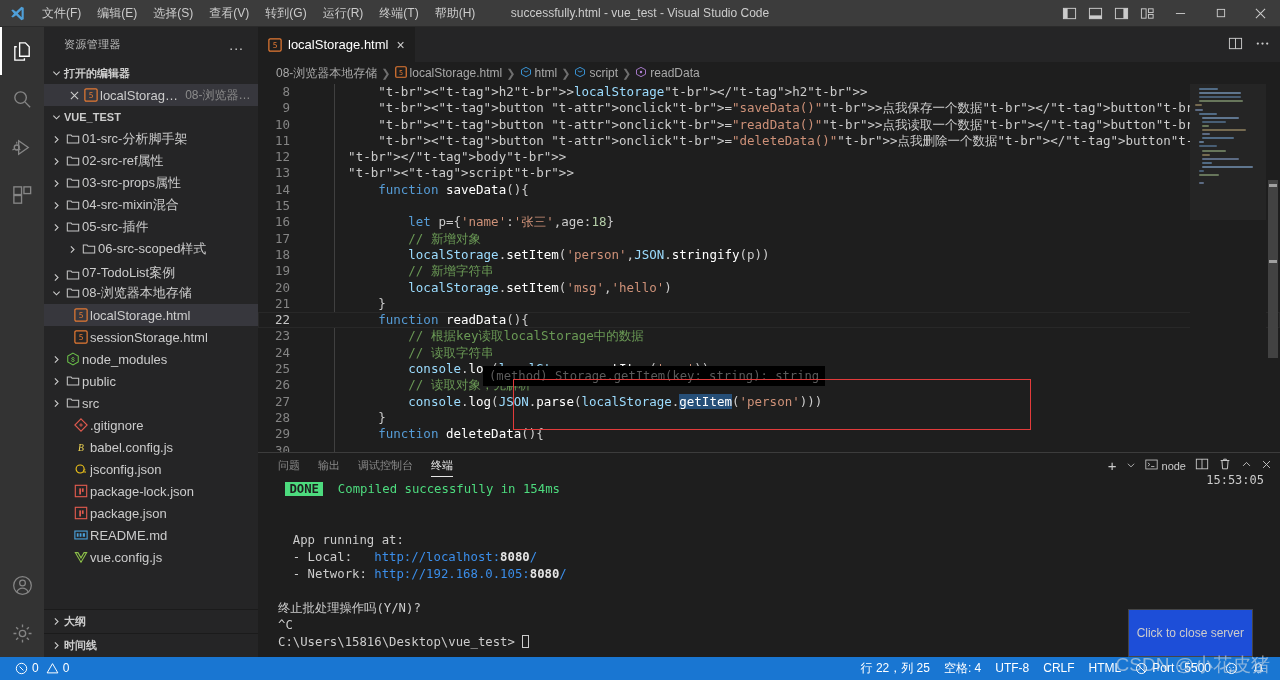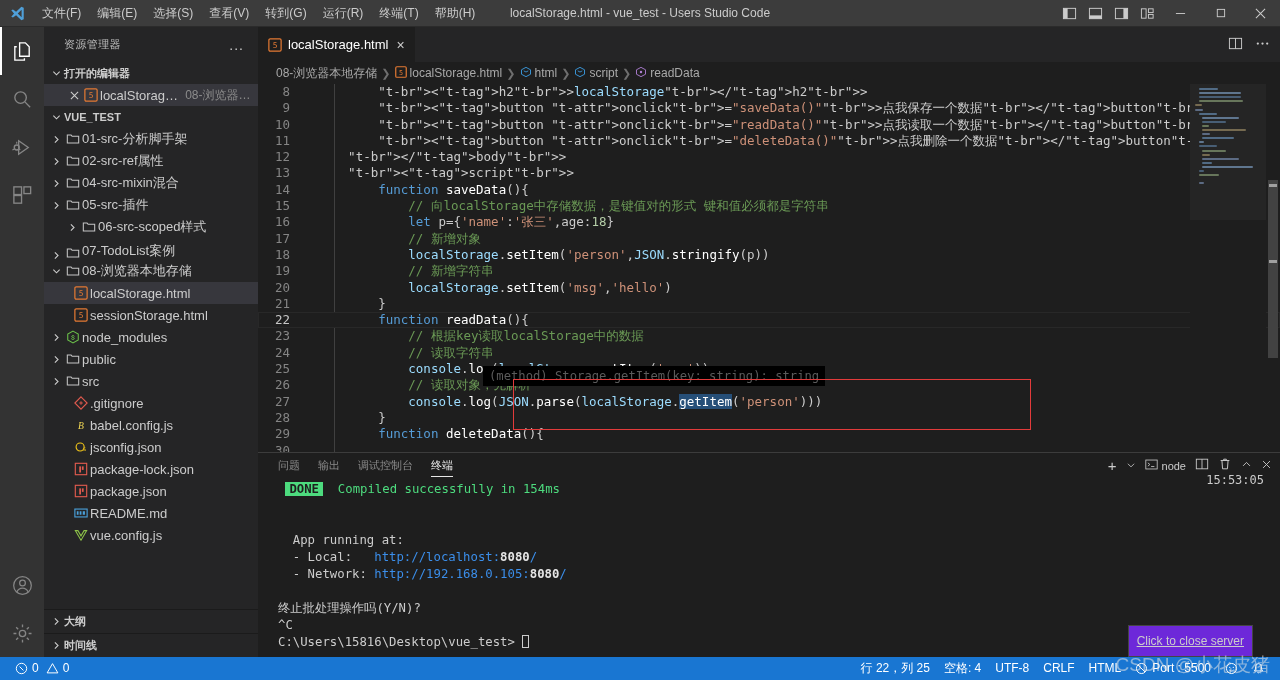--- a/index.html
+++ b/index.html
@@ -167,22 +167,22 @@
     background: #1976d2; display: flex; align-items: center; color: #ffffff; font-size: 12px;
   }
   .sb-left { display: flex; align-items: center; gap: 4px; padding-left: 8px; }
   .sb-right { margin-left: auto; display: flex; align-items: center; gap: 0; padding-right: 8px; }
   .sb-cell { padding: 0 7px; height: 23px; line-height: 23px; display: flex; align-items: center; gap: 4px; cursor: pointer; white-space: nowrap; }
   .sb-cell svg { width: 13px; height: 13px; }
 
   
   .close-server-tip {
     position: absolute; right: 27px; bottom: 23px;
-    background: #6d28d9; border: 1px solid #454545; color: #cccccc;
-    font-size: 12px; padding: 8px 8px; white-space: nowrap; z-index: 40; text-decoration: underline;
+    background: #1d4ed8; border: 1px solid #454545; color: #cccccc;
+    font-size: 12px; padding: 16px 8px; white-space: nowrap; z-index: 40;
   }
   .watermark {
     position: absolute; right: 10px; bottom: 2px; z-index: 50;
     font-size: 19px; color: rgba(230,230,230,0.55); white-space: nowrap;
     font-family: "Liberation Sans", sans-serif; pointer-events: none;
   }
 </style>
 </head>
 <body>
 
@@ -197,21 +197,21 @@
     <div class="menu">
       <div class="menu-item">文件(F)</div>
       <div class="menu-item">编辑(E)</div>
       <div class="menu-item">选择(S)</div>
       <div class="menu-item">查看(V)</div>
       <div class="menu-item">转到(G)</div>
       <div class="menu-item">运行(R)</div>
       <div class="menu-item">终端(T)</div>
       <div class="menu-item">帮助(H)</div>
     </div>
-    <div class="win-title">localStorage.html - vue_test - Users Studio Code</div>
+    <div class="win-title">successfully.html - vue_test - Visual Studio Code</div>
     <div class="tb-right">
       <div class="layout-ico">
         <svg viewBox="0 0 16 16">
             <rect x="1.5" y="2.5" width="13" height="11" fill="none" stroke="#cccccc"></rect>
             <rect x="1.5" y="2.5" width="4.5" height="11" fill="#cccccc"></rect>
           </svg>
       </div>
       <div class="layout-ico">
         <svg viewBox="0 0 16 16">
             <rect x="1.5" y="2.5" width="13" height="11" fill="none" stroke="#cccccc"></rect>
@@ -350,20 +350,33 @@
             <svg viewBox="0 0 10 10">
               <path d="M3.2 1.5 L6.7 5 L3.2 8.5" fill="none" stroke="#cccccc" stroke-width="1.2"></path>
             </svg>
           </span>
           <span class="ico">
             <svg viewBox="0 0 16 16">
               <path d="M1.5 3.5h4.3l1.2 1.4h7.5v7.6H1.5z" fill="none" stroke="#c5c5c5" stroke-width="1.2"></path>
             </svg>
           </span>
           <span class="lbl">02-src-ref属性</span>
+        </div>
+        <div class="row" style="padding-left: 4px;">
+          <span class="chev">
+            <svg viewBox="0 0 10 10">
+              <path d="M3.2 1.5 L6.7 5 L3.2 8.5" fill="none" stroke="#cccccc" stroke-width="1.2"></path>
+            </svg>
+          </span>
+          <span class="ico">
+            <svg viewBox="0 0 16 16">
+              <path d="M1.5 3.5h4.3l1.2 1.4h7.5v7.6H1.5z" fill="none" stroke="#c5c5c5" stroke-width="1.2"></path>
+            </svg>
+          </span>
+          <span class="lbl">03-src-props属性</span>
         </div>
         <div class="row" style="padding-left: 4px;">
           <span class="chev">
             <svg viewBox="0 0 10 10">
               <path d="M3.2 1.5 L6.7 5 L3.2 8.5" fill="none" stroke="#cccccc" stroke-width="1.2"></path>
             </svg>
           </span>
           <span class="ico">
             <svg viewBox="0 0 16 16">
               <path d="M1.5 3.5h4.3l1.2 1.4h7.5v7.6H1.5z" fill="none" stroke="#c5c5c5" stroke-width="1.2"></path>
@@ -681,21 +694,21 @@
           </div>
         <div class="foldcol"></div>
         <div class="codelines" id="codelines">
             <div class="cl">        <span class="&lt;span">"t-br"</span>&gt;&lt;<span class="&lt;span">"t-tag"</span>&gt;h2<span class="&lt;span">"t-br"</span>&gt;&gt;<span class="t-var">localStorage</span><span class="&lt;span">"t-br"</span>&gt;&lt;/<span class="&lt;span">"t-tag"</span>&gt;h2<span class="&lt;span">"t-br"</span>&gt;&gt;</div>
             <div class="cl">        <span class="&lt;span">"t-br"</span>&gt;&lt;<span class="&lt;span">"t-tag"</span>&gt;button <span class="&lt;span">"t-attr"</span>&gt;onclick<span class="&lt;span">"t-br"</span>&gt;=<span class="t-str">"saveData()"</span><span class="&lt;span">"t-br"</span>&gt;&gt;点我保存一个数据<span class="&lt;span">"t-br"</span>&gt;&lt;/<span class="&lt;span">"t-tag"</span>&gt;button<span class="&lt;span">"t-br"</span>&gt;&gt;</div>
             <div class="cl">        <span class="&lt;span">"t-br"</span>&gt;&lt;<span class="&lt;span">"t-tag"</span>&gt;button <span class="&lt;span">"t-attr"</span>&gt;onclick<span class="&lt;span">"t-br"</span>&gt;=<span class="t-str">"readData()"</span><span class="&lt;span">"t-br"</span>&gt;&gt;点我读取一个数据<span class="&lt;span">"t-br"</span>&gt;&lt;/<span class="&lt;span">"t-tag"</span>&gt;button<span class="&lt;span">"t-br"</span>&gt;&gt;</div>
             <div class="cl">        <span class="&lt;span">"t-br"</span>&gt;&lt;<span class="&lt;span">"t-tag"</span>&gt;button <span class="&lt;span">"t-attr"</span>&gt;onclick<span class="&lt;span">"t-br"</span>&gt;=<span class="t-str">"deleteData()"</span><span class="&lt;span">"t-br"</span>&gt;&gt;点我删除一个数据<span class="&lt;span">"t-br"</span>&gt;&lt;/<span class="&lt;span">"t-tag"</span>&gt;button<span class="&lt;span">"t-br"</span>&gt;&gt;</div>
             <div class="cl">    <span class="&lt;span">"t-br"</span>&gt;&lt;/<span class="&lt;span">"t-tag"</span>&gt;body<span class="&lt;span">"t-br"</span>&gt;&gt;</div>
             <div class="cl">    <span class="&lt;span">"t-br"</span>&gt;&lt;<span class="&lt;span">"t-tag"</span>&gt;script<span class="&lt;span">"t-br"</span>&gt;&gt;</div>
             <div class="cl">        <span class="t-kw">function</span> <span class="t-fn">saveData</span>(){</div>
-            <div class="cl"><span class="t-plain">            </span><span class="t-cm">// 向localStorage中存储数据，是键值对的形式 键和值必须都是字符串</span></div>
+            <div class="cl"><span class="t-plain">            </span></div>
             <div class="cl">            <span class="t-kw">let</span> p={<span class="t-str">'name'</span>:<span class="t-str">'张三'</span>,age:<span class="t-num">18</span>}</div>
             <div class="cl"><span class="t-plain">            </span><span class="t-cm">// 新增对象</span></div>
             <div class="cl">            <span class="t-var">localStorage</span>.<span class="t-fn">setItem</span>(<span class="t-str">'person'</span>,<span class="t-var">JSON</span>.<span class="t-fn">stringify</span>(p))</div>
             <div class="cl"><span class="t-plain">            </span><span class="t-cm">// 新增字符串</span></div>
             <div class="cl">            <span class="t-var">localStorage</span>.<span class="t-fn">setItem</span>(<span class="t-str">'msg'</span>,<span class="t-str">'hello'</span>)</div>
             <div class="cl">        }</div>
             <div class="cl">        <span class="t-kw">function</span> <span class="t-fn">readData</span>(){</div>
             <div class="cl"><span class="t-plain">            </span><span class="t-cm">// 根据key读取localStorage中的数据</span></div>
             <div class="cl"><span class="t-plain">            </span><span class="t-cm">// 读取字符串</span></div>
             <div class="cl">            <span class="t-var">console</span>.<span class="t-fn">log</span>(<span class="t-var">localStorage</span>.<span class="t-fn">getItem</span>(<span class="t-str">'msg'</span>))</div>

